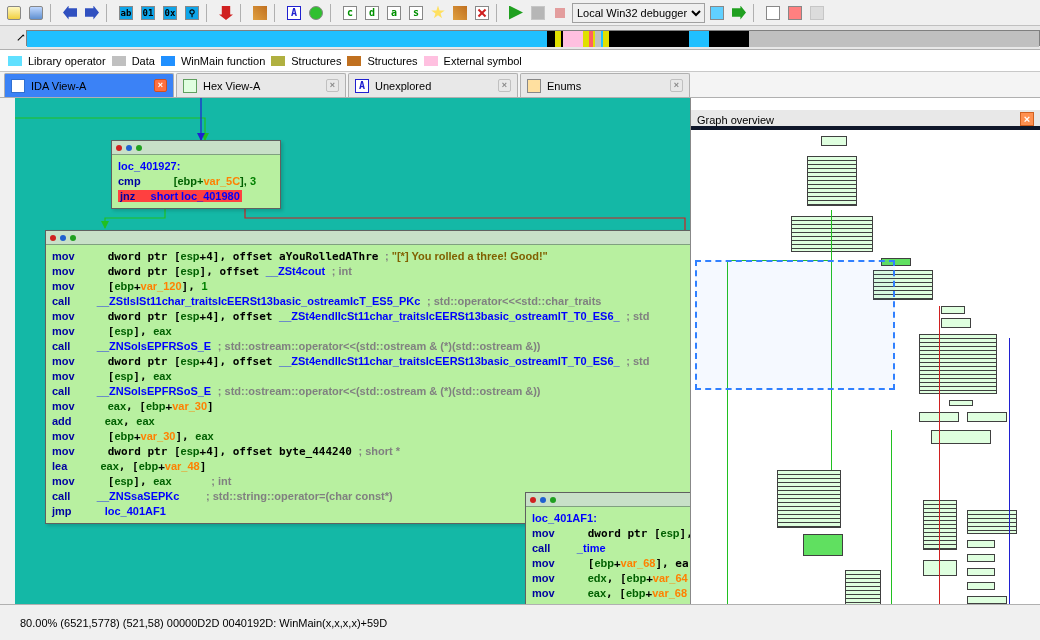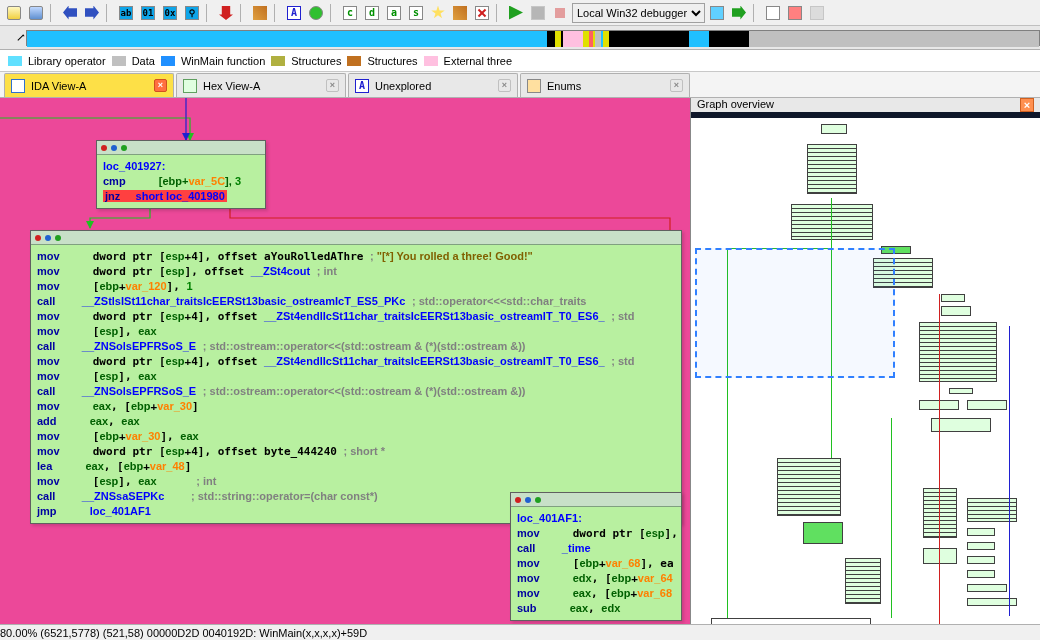--- a/index.html
+++ b/index.html
@@ -56,57 +56,57 @@
   .nav-band { height:24px; background:#e8e8e8; border-bottom:1px solid #b0b0b0; display:flex; align-items:center; padding-left:20px;}
   .nav-seg { height:16px; }
 
   
   .legend { height:22px; background:#fff; border-bottom:1px solid #c8c8c8; display:flex; align-items:center; gap:6px; padding:0 8px;}
   .swatch { width:14px; height:10px; display:inline-block; }
 
   
   .tabs { height:26px; background:#f4f4f4; border-bottom:1px solid #b0b0b0; display:flex; align-items:flex-end; gap:2px; padding:0 4px;}
   .tab { height:24px; min-width:170px; border:1px solid #b0b0b0; border-bottom:none; display:flex; align-items:center; gap:6px; padding:0 6px; background:#e8e8e8; border-radius:2px 2px 0 0;}
-  .tab.active { background:#fde047;}
+  .tab.active { background:#3b82f6;}
   .tab .icon { width:14px;height:14px; display:inline-flex; align-items:center; justify-content:center;}
   .tab .close{ margin-left:auto; width:13px;height:13px; border:1px solid #c0c0c0; font:bold 9px/11px sans-serif; text-align:center; color:#888; border-radius:2px;}
   .tab.active .close{ background:#ff7040; color:#fff; border-color:#d05020;}
 
   
   .main { flex:1; position:relative; background:#f0f0f0; overflow:hidden;}
-  .graph-canvas { position:absolute; left:0; top:0; width:690px; height:100%; background:#ec4899; }
+  .graph-canvas { position:absolute; left:15px; top:0; width:690px; height:100%; background:#14b8a6; }
   .graph-canvas svg{ position:absolute; left:0; top:0; width:690px; height:100%; }
 
   .bb { position:absolute; border:1px solid #606060; background:var(--node-green); box-shadow:2px 2px 3px rgba(0,0,0,.15);}
   .bb .bb-title{ height:14px; background:#c8e0c8; display:flex; gap:4px; padding:0 4px; align-items:center; border-bottom:1px solid #80a080;}
   .bb .bb-title .dot{ width:6px;height:6px;border-radius:50%;}
   .bb pre{ margin:0; padding:4px 6px; font:bold 11px/14px Consolas,Menlo,monospace; white-space:pre; overflow:hidden;}
 
   .m {color:var(--mnemonic);}
   .r {color:var(--register);}
   .n {color:var(--number);}
   .s {color:var(--string);}
   .c {color:var(--comment);}
   .l {color:var(--1abel);}
   .v {color:var(--var);}
   .hl-red{ background:var(--node-red); color:#000; padding:0 2px;}
 
   
   .overview { position:absolute; right:0; top:0; width:350px; height:100%; border-left:1px solid #888; background:#fff; display:flex; flex-direction:column;}
-  .overview-title{ height:20px; background:var(--panel-title-bg); border-bottom:6px solid #0f172a; display:flex; align-items:flex-start; padding:0 6px;}
+  .overview-title{ height:20px; background:var(--panel-title-bg); border-bottom:4px solid #0f172a; display:flex; align-items:flex-end; padding:0 6px;margin-top:12px;}
   .overview-title .x{ margin-left:auto; width:14px;height:14px; background:#ff9050; color:#fff; text-align:center; line-height:12px; font-weight:bold; border:1px solid #d06020;}
   .overview-body{ flex:1; position:relative; overflow:hidden; background:#fff;}
   .mini{ position:absolute; border:1px solid #404040; background:#dfffdf;}
   .mini.stack{ background:repeating-linear-gradient(#dfffdf,#dfffdf 3px,#404040 3px,#404040 4px);}
   .ovr-arrow { position:absolute; background:var(--arrow-green);}
 
   .viewport{ position:absolute; border:2px dashed #3080ff; background:rgba(50,140,255,.05);}
 
   
-  .status { height:16px; background:var(--toolbar-bg); border-top:1px solid #b0b0b0; display:flex; align-items:center; padding:0 0; font-family:Consolas,monospace; font-size:11px;}
+  .status { height:36px; background:var(--toolbar-bg); border-top:1px solid #b0b0b0; display:flex; align-items:center; padding:0 20px; font-family:Consolas,monospace; font-size:11px;}
 </style>
 </head>
 <body>
 
 <div class="toolbar">
   <div class="tool-btn">
       <span class="glyph open"></span>
     </div>
   <div class="tool-btn">
       <span class="glyph save"></span>
@@ -226,21 +226,21 @@
   <span>Library operator</span>
   <span class="swatch" id="sw-data" style="background: rgb(192, 192, 192);"></span>
   <span>Data</span>
   <span class="swatch" id="sw-reg" style="background: rgb(32, 144, 255);"></span>
   <span>WinMain function</span>
   <span class="swatch" id="sw-un" style="background: rgb(176, 176, 64);"></span>
   <span>Structures</span>
   <span class="swatch" id="sw-ins" style="background: rgb(192, 112, 32);"></span>
   <span>Structures</span>
   <span class="swatch" id="sw-ext" style="background: rgb(255, 192, 224);"></span>
-  <span>External three</span>
+  <span>External symbol</span>
 </div>
 
 <div class="tabs">
   <div class="tab active">
     <span class="icon">
         <span class="glyph" style="background:#fff;border-color:#3070d0"></span>
       </span>
     <span>IDA View-A</span>
     <span class="close">×</span>
   </div>

